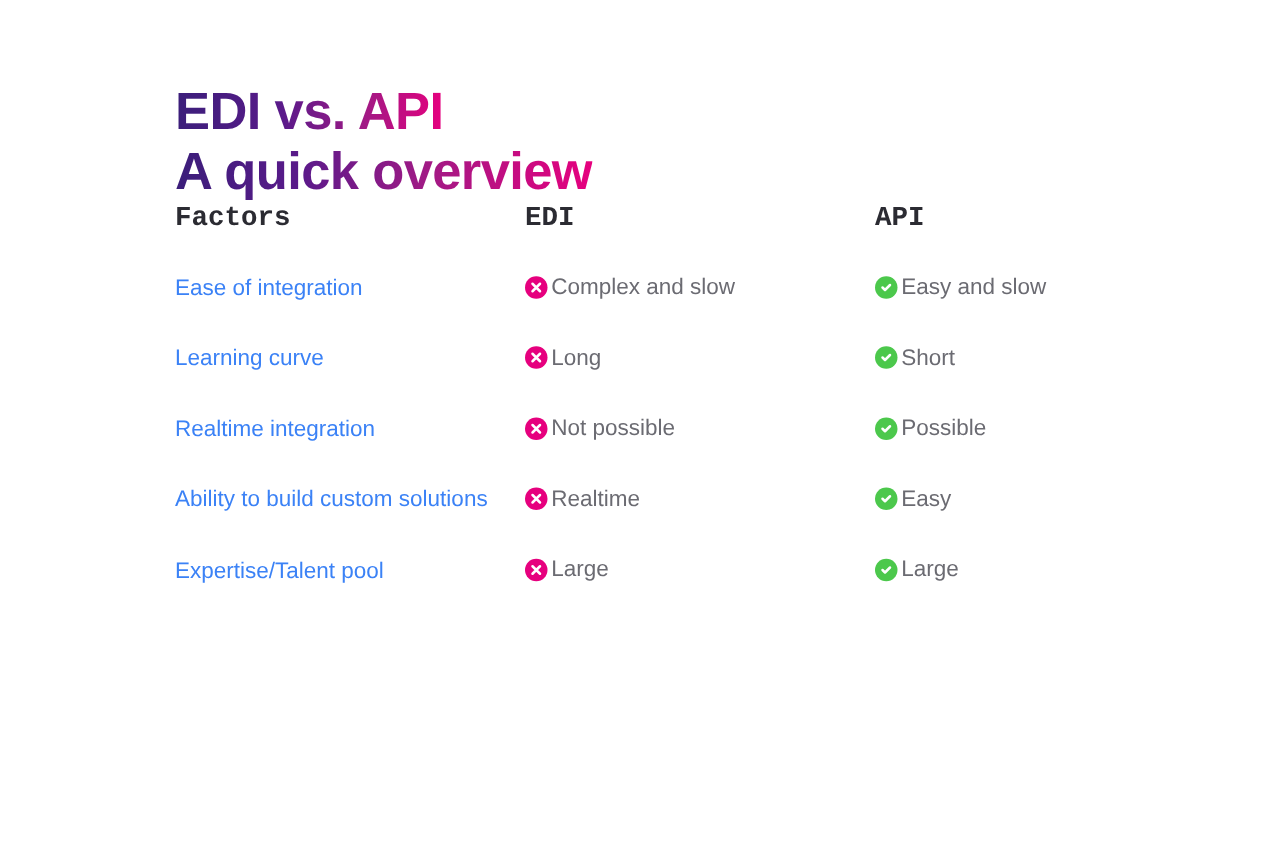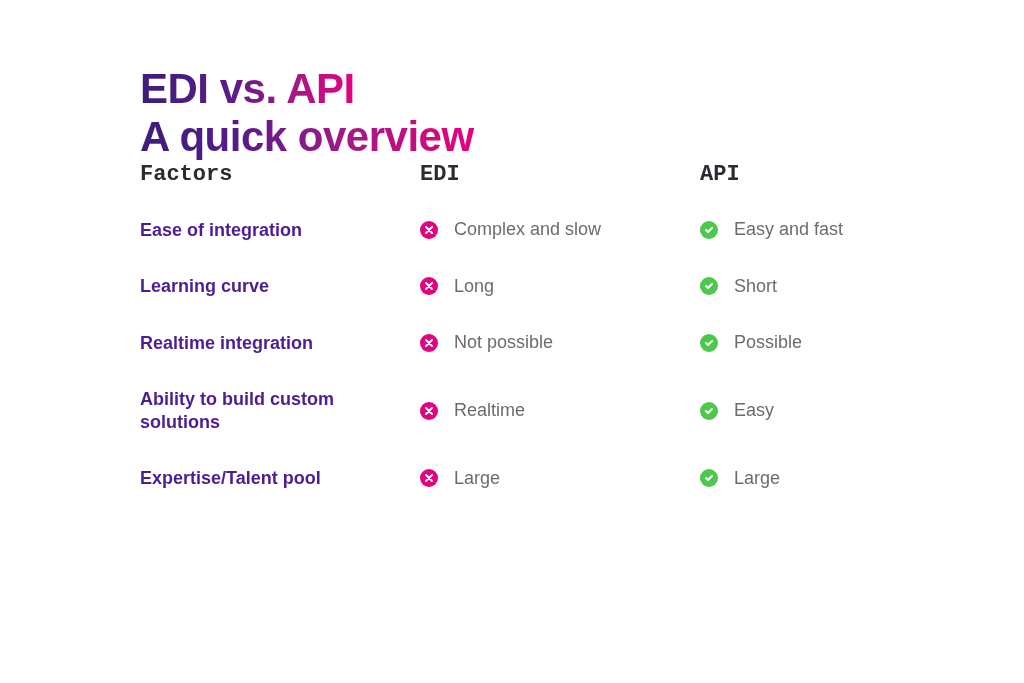--- a/index.html
+++ b/index.html
@@ -50,29 +50,29 @@
     color: #2b2b32;
   }
   .data-row {
     display: grid;
     grid-template-columns: 280px 280px 1fr;
     align-items: center;
     margin-bottom: 34px;
   }
   .factor-cell {
     font-size: 18px;
-    font-weight: 700;
-    color: #4c1d95;
+    font-weight: 400;
+    color: #3b82f6;
     line-height: 1.25;
     padding-right: 20px;
   }
   .value-cell {
     display: flex;
     align-items: center;
-    gap: 16px;
+    gap: 3px;
     font-size: 18px;
     font-weight: 500;
     color: #6b6b72;
   }
   .icon {
     width: 18px;
     height: 18px;
     border-radius: 50%;
     display: inline-flex;
     align-items: center;
@@ -116,21 +116,21 @@
             </svg>
           </span>
           <span>Complex and slow</span>
         </div>
         <div class="value-cell">
           <span class="icon icon-positive">
             <svg viewBox="0 0 10 10">
               <path d="M2 5 L4 7 L8 3" stroke="#ffffff" stroke-width="2" stroke-linecap="round" stroke-linejoin="round" fill="none"></path>
             </svg>
           </span>
-          <span>Easy and fast</span>
+          <span>Easy and slow</span>
         </div>
       </div>
       <div class="data-row">
         <div class="factor-cell">Learning curve</div>
         <div class="value-cell">
           <span class="icon icon-negative">
             <svg viewBox="0 0 10 10">
               <path d="M2 2 L8 8 M8 2 L2 8" stroke="#ffffff" stroke-width="2" stroke-linecap="round" fill="none"></path>
             </svg>
           </span>

